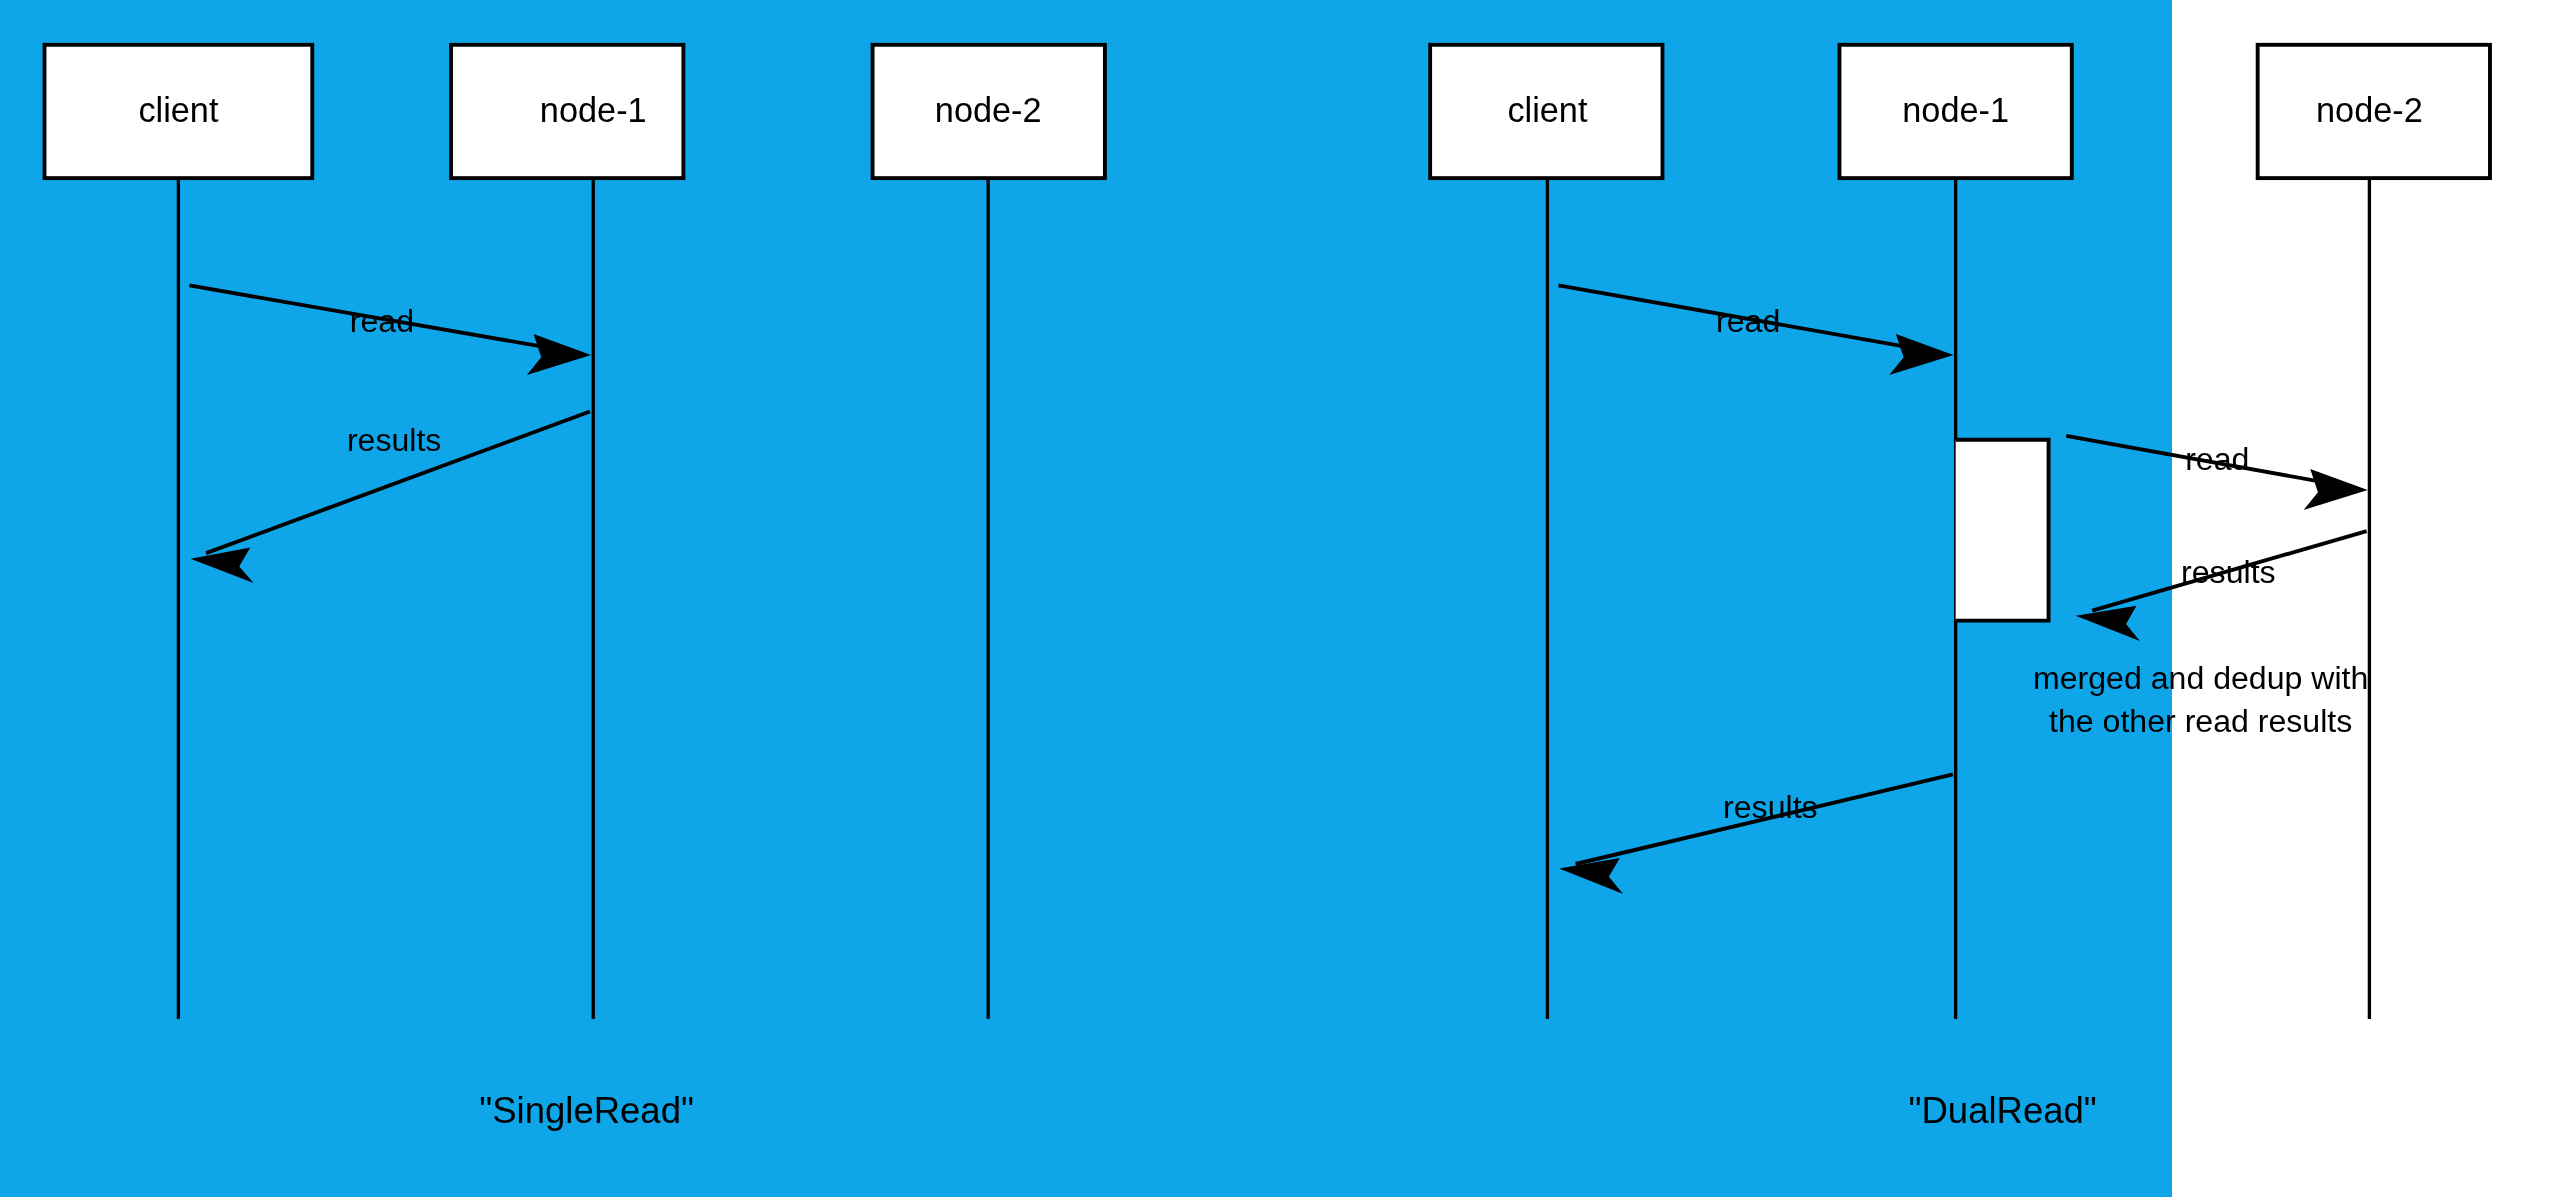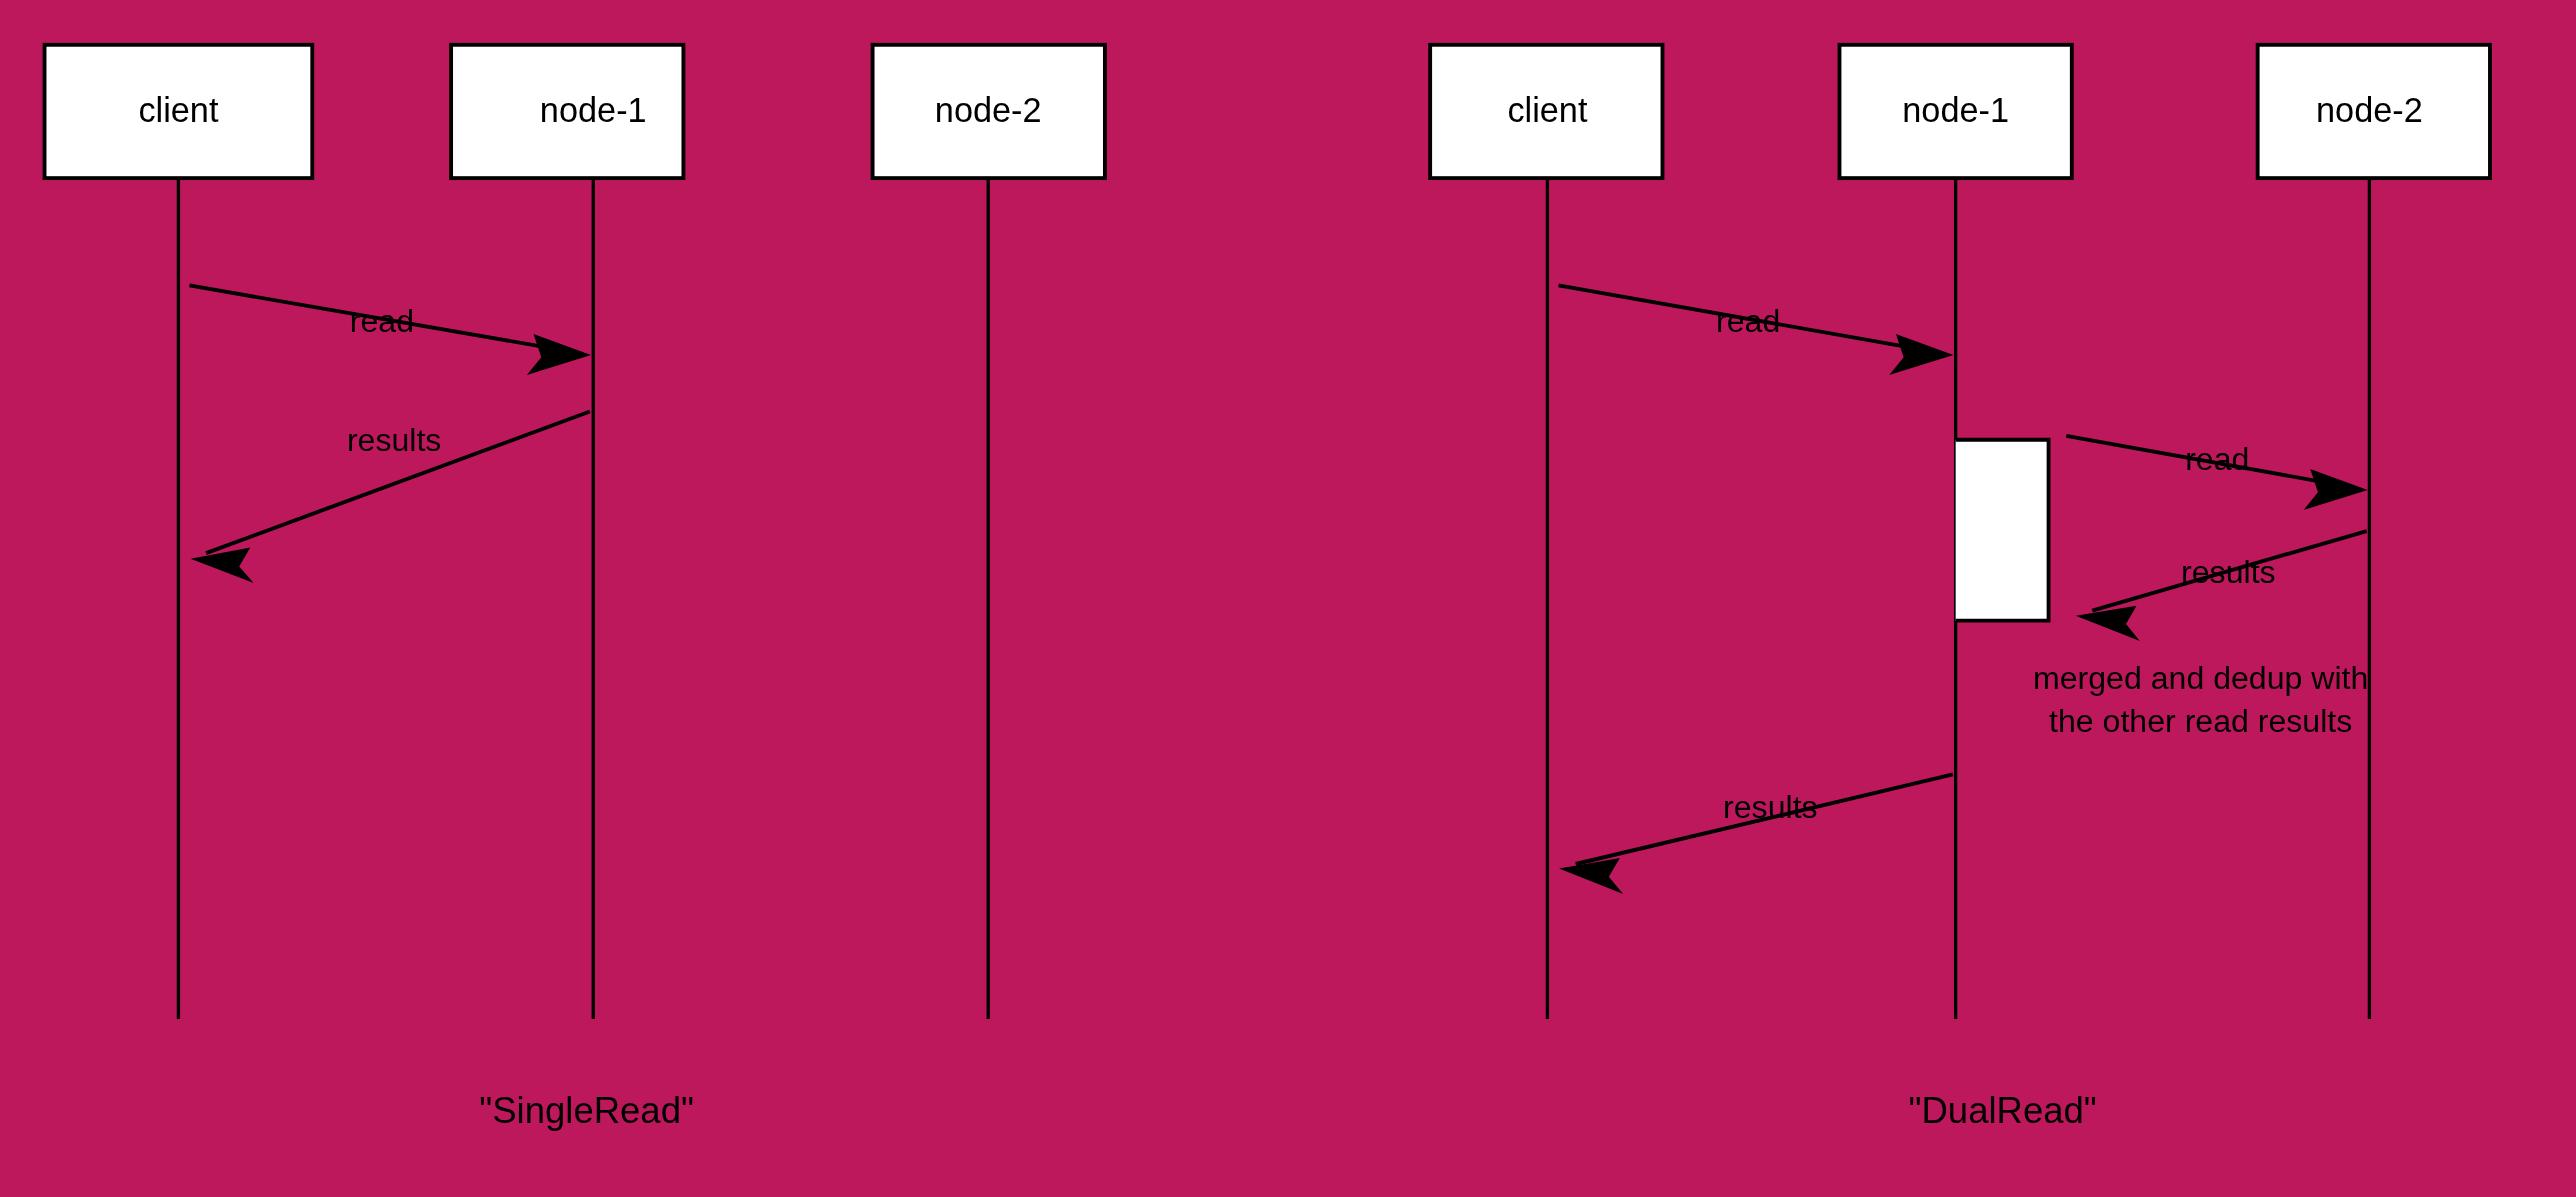--- a/index.html
+++ b/index.html
@@ -9,23 +9,23 @@
     background: #ffffff;
   }
   body {
     width: 2576px;
     height: 1197px;
     font-family: "Liberation Sans", sans-serif;
     overflow: hidden;
   }
   #diagram-root {
     position: relative;
-    width: 2576px;
+    width: 2172px;
     height: 1197px;
-    background: #be185d;
+    background: #0ea5e9;
   }
   svg#seq-svg {
     position: absolute;
     top: 0;
     left: 0;
     width: 2576px;
     height: 1197px;
     display: block;
   }
   .lifeline-box {

